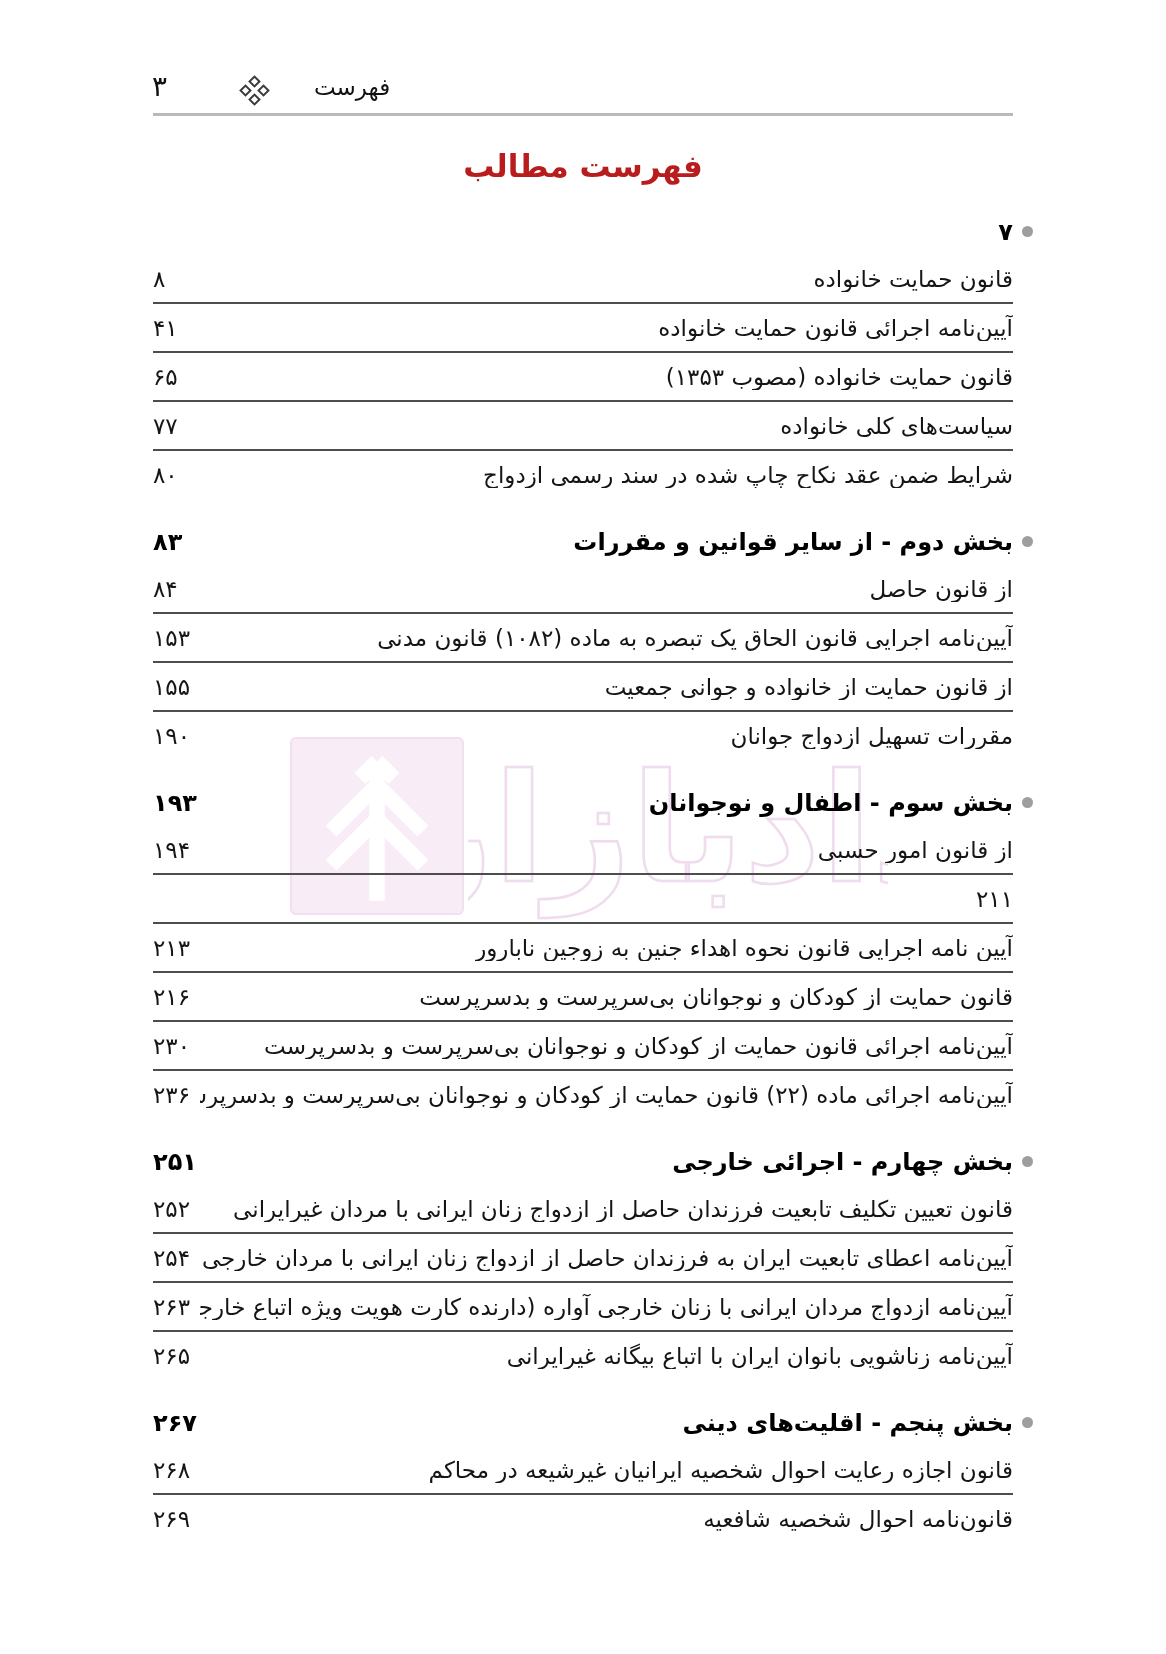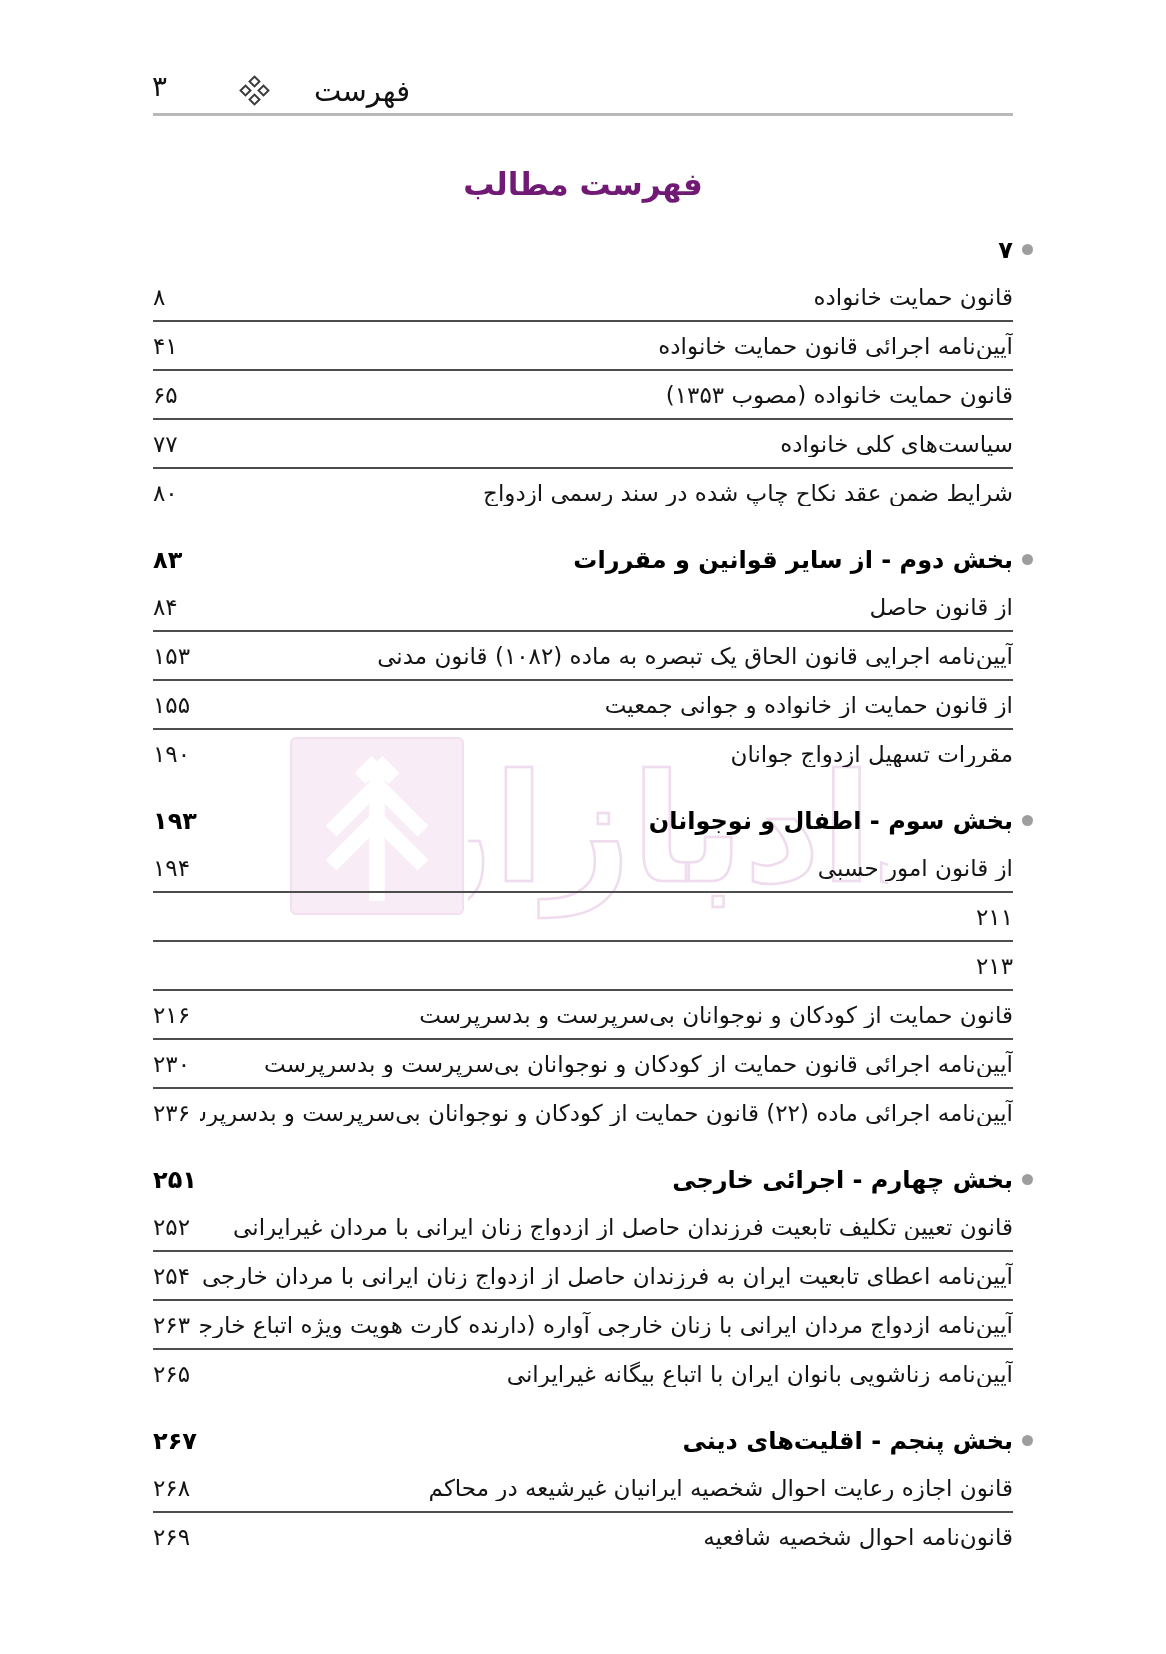--- a/index.html
+++ b/index.html
@@ -21,26 +21,26 @@
   .hdr-num{position:absolute;left:152px;top:70px;font-size:28px;color:#111;}
   .hdr-icon{position:absolute;left:240px;top:76px;width:30px;height:30px;}
   .hdr-icon i{
     position:absolute;width:9px;height:9px;border:2px solid #3c3c3c;background:#fff;
     transform:rotate(45deg);box-sizing:border-box;display:block;
   }
   .hdr-icon .d-top{left:10px;top:1px;}
   .hdr-icon .d-left{left:1px;top:10px;}
   .hdr-icon .d-right{left:19px;top:10px;}
   .hdr-icon .d-bottom{left:10px;top:19px;}
-  .hdr-label{position:absolute;left:314px;top:74px;font-size:29px;color:#111;}
+  .hdr-label{position:absolute;left:314px;top:74px;font-size:23px;color:#111;}
   .header-rule{position:absolute;left:153px;top:113px;width:860px;height:3px;background:#b9b9b9;}
   
   .page-title{
-    position:relative;z-index:1;margin:42px 153px 0;height:44px;line-height:44px;
-    text-align:center;font-weight:bold;font-size:31px;color:#701a75;
+    position:relative;z-index:1;margin:24px 153px 0;height:44px;line-height:44px;
+    text-align:center;font-weight:bold;font-size:31px;color:#b91c1c;
   }
   
   .toc{position:relative;z-index:1;margin:0 153px;width:860px;}
   .sec-header{
     position:relative;display:flex;justify-content:space-between;align-items:center;
     height:46px;margin-top:21px;font-weight:bold;font-size:24px;color:#000;
   }
   .sec-bullet{
     position:absolute;right:-20px;top:50%;margin-top:-6px;
     width:11px;height:11px;border-radius:50%;background:#9e9e9e;
@@ -155,20 +155,21 @@
       </div>
       <div>
         <div class="entry">
           <span class="entry-title">از قانون امور حسبی</span>
           <span class="entry-page">۱۹۴</span>
         </div>
         <div class="entry">
           <span class="entry-page">۲۱۱</span>
         </div>
         <div class="entry">
+          <span class="entry-title">آیین نامه اجرایی قانون نحوه اهداء جنین به زوجین نابارور</span>
           <span class="entry-page">۲۱۳</span>
         </div>
         <div class="entry">
           <span class="entry-title">قانون حمایت از کودکان و نوجوانان بی‌سرپرست و بدسرپرست</span>
           <span class="entry-page">۲۱۶</span>
         </div>
         <div class="entry">
           <span class="entry-title">آیین‌نامه اجرائی قانون حمایت از کودکان و نوجوانان بی‌سرپرست و بدسرپرست</span>
           <span class="entry-page">۲۳۰</span>
         </div>

